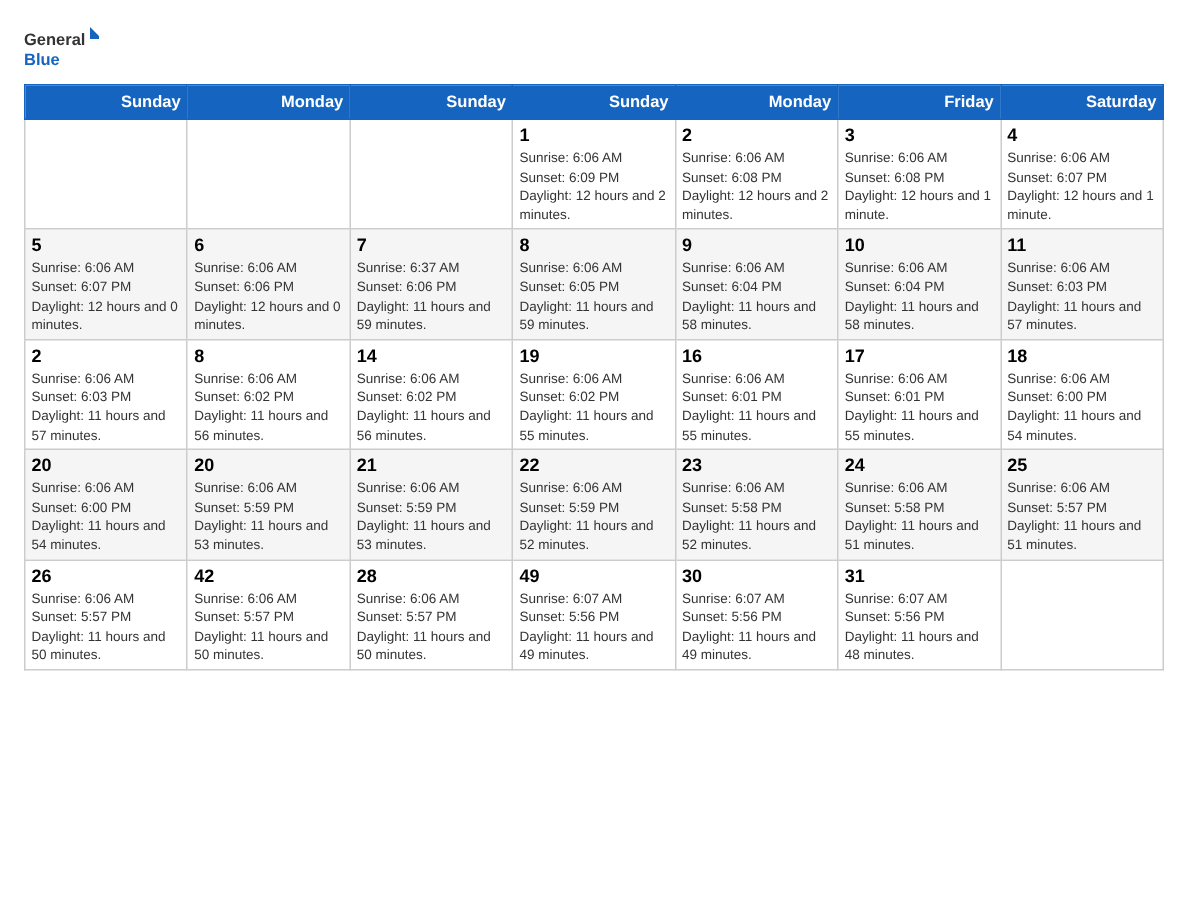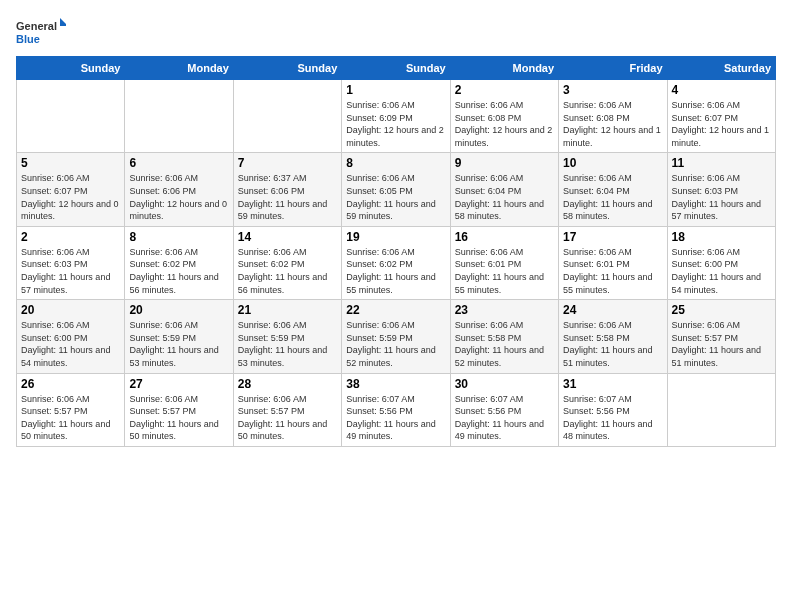--- a/index.html
+++ b/index.html
@@ -267,33 +267,33 @@
         </td>
       </tr>
       <tr>
         <td>
           <span class="day-number">26</span>
           <div class="day-info">Sunrise: 6:06 AM
 Sunset: 5:57 PM
 Daylight: 11 hours and 50 minutes.</div>
         </td>
         <td>
-          <span class="day-number">27</span>
+          <span class="day-number">42</span>
           <div class="day-info">Sunrise: 6:06 AM
 Sunset: 5:57 PM
 Daylight: 11 hours and 50 minutes.</div>
         </td>
         <td>
           <span class="day-number">28</span>
           <div class="day-info">Sunrise: 6:06 AM
 Sunset: 5:57 PM
 Daylight: 11 hours and 50 minutes.</div>
         </td>
         <td>
-          <span class="day-number">38</span>
+          <span class="day-number">49</span>
           <div class="day-info">Sunrise: 6:07 AM
 Sunset: 5:56 PM
 Daylight: 11 hours and 49 minutes.</div>
         </td>
         <td>
           <span class="day-number">30</span>
           <div class="day-info">Sunrise: 6:07 AM
 Sunset: 5:56 PM
 Daylight: 11 hours and 49 minutes.</div>
         </td>

